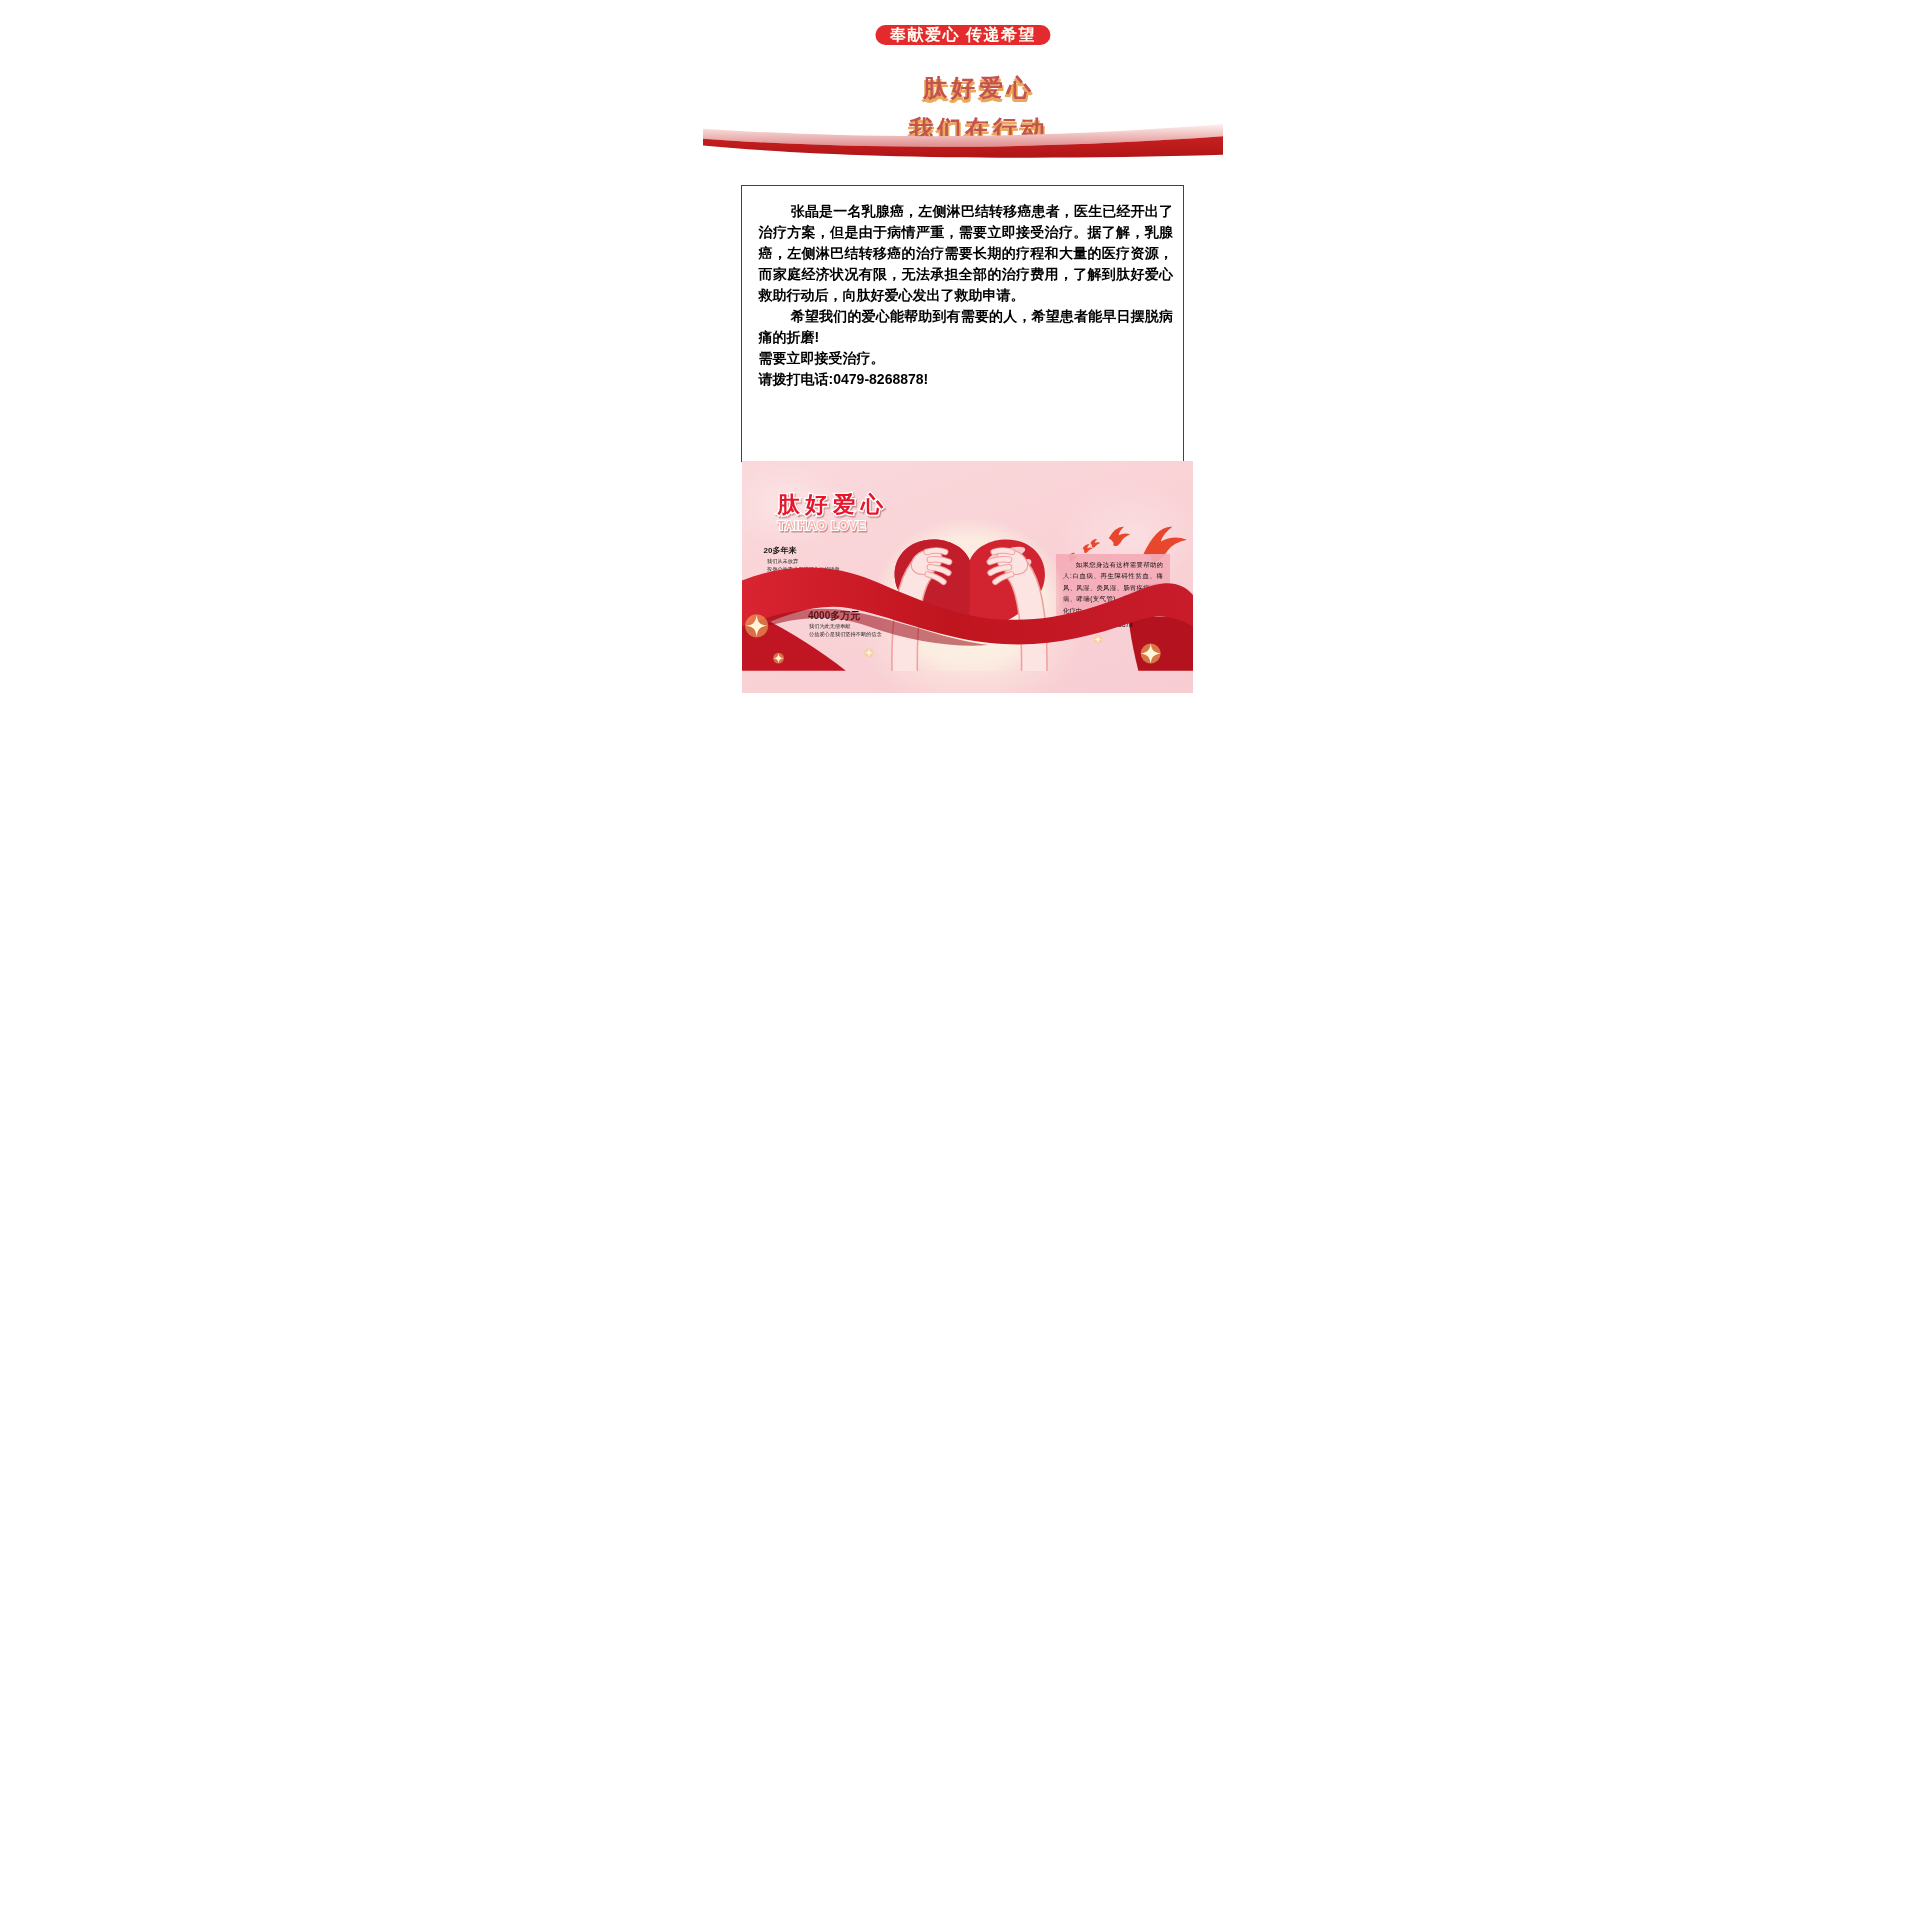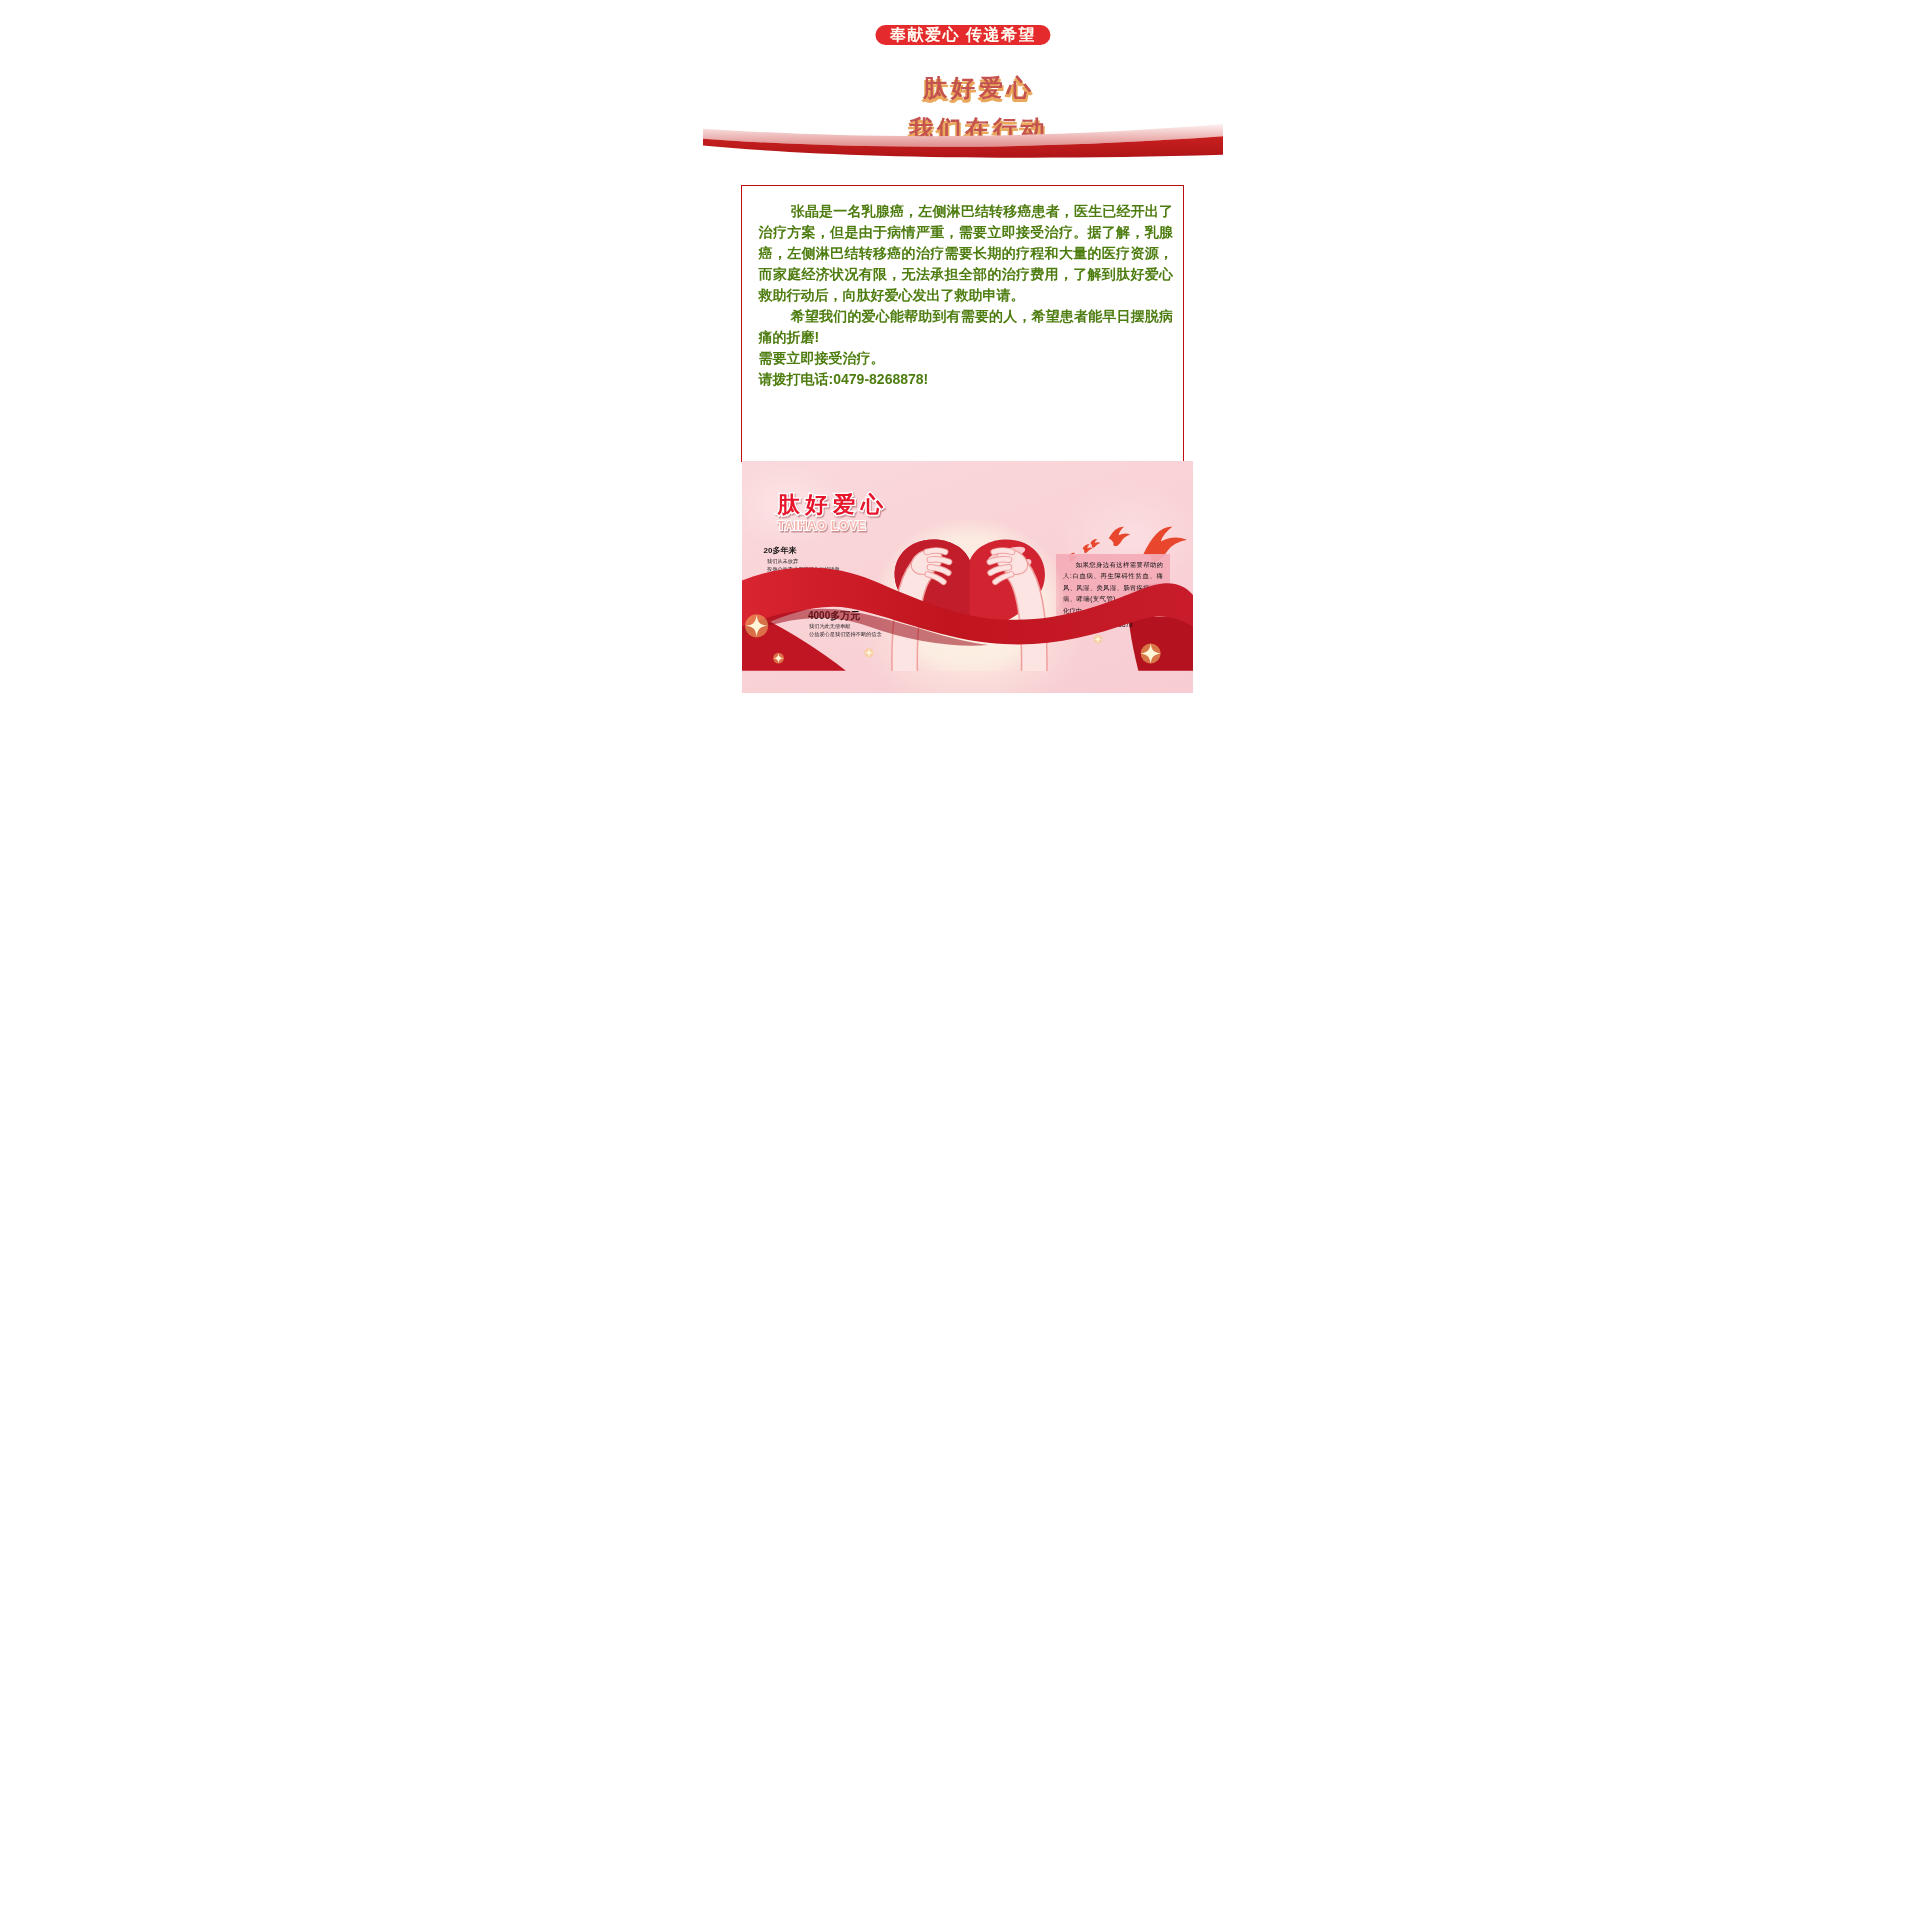--- a/index.html
+++ b/index.html
@@ -24,21 +24,21 @@
   .t1{top:56px;}
   .t2{top:97px;font-family:Liberation Mono, monospace;}
   .swoosh{position:absolute;top:123px;left:0;}
   
   .story{
     position:absolute;left:38px;top:185px;width:443px;height:277px;
     border:1.2px solid #C00D0D;border-bottom:none;box-sizing:border-box;
     padding:15.4px 10px 0 16.6px;overflow:hidden;
   }
   .story p{
-    margin:0;color:#4d7c0f;font-size:14px;line-height:21px;font-weight:700;
+    margin:0;color:#000000;font-size:14px;line-height:21px;font-weight:700;
     text-align:justify;letter-spacing:0px;
   }
   .story p.indent{text-indent:2.3em;}
   
   .charity{
     position:absolute;left:39px;top:461px;width:451px;height:271px;overflow:hidden;
     background:
       radial-gradient(ellipse 162px 116px at 51% 64%, #FDEFE3 0%, rgba(253,239,227,0) 70%),
       radial-gradient(ellipse 85px 62px at 10% 16%, #FCE4E5 0%, rgba(252,228,229,0) 70%),
       radial-gradient(ellipse 100px 77px at 86% 28%, #FBDEE1 0%, rgba(251,222,225,0) 72%),

